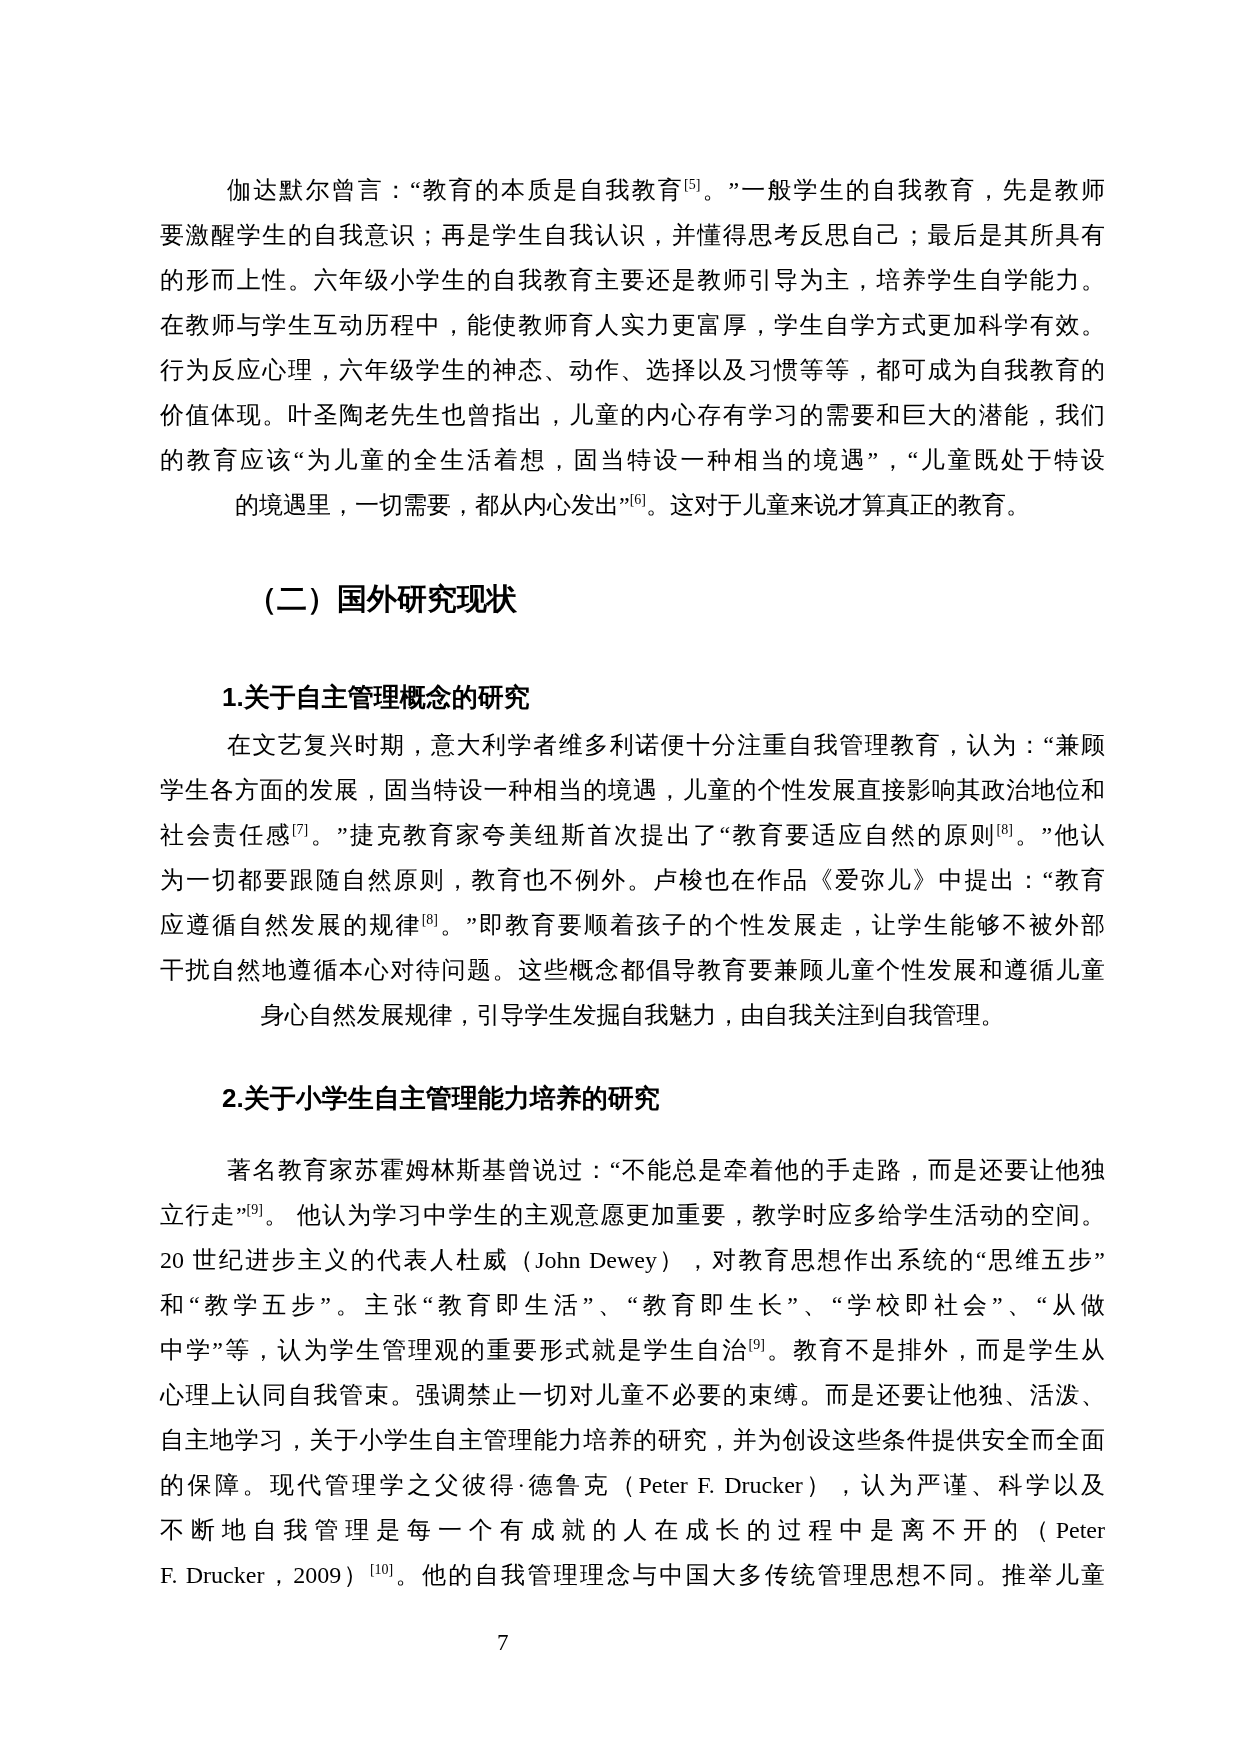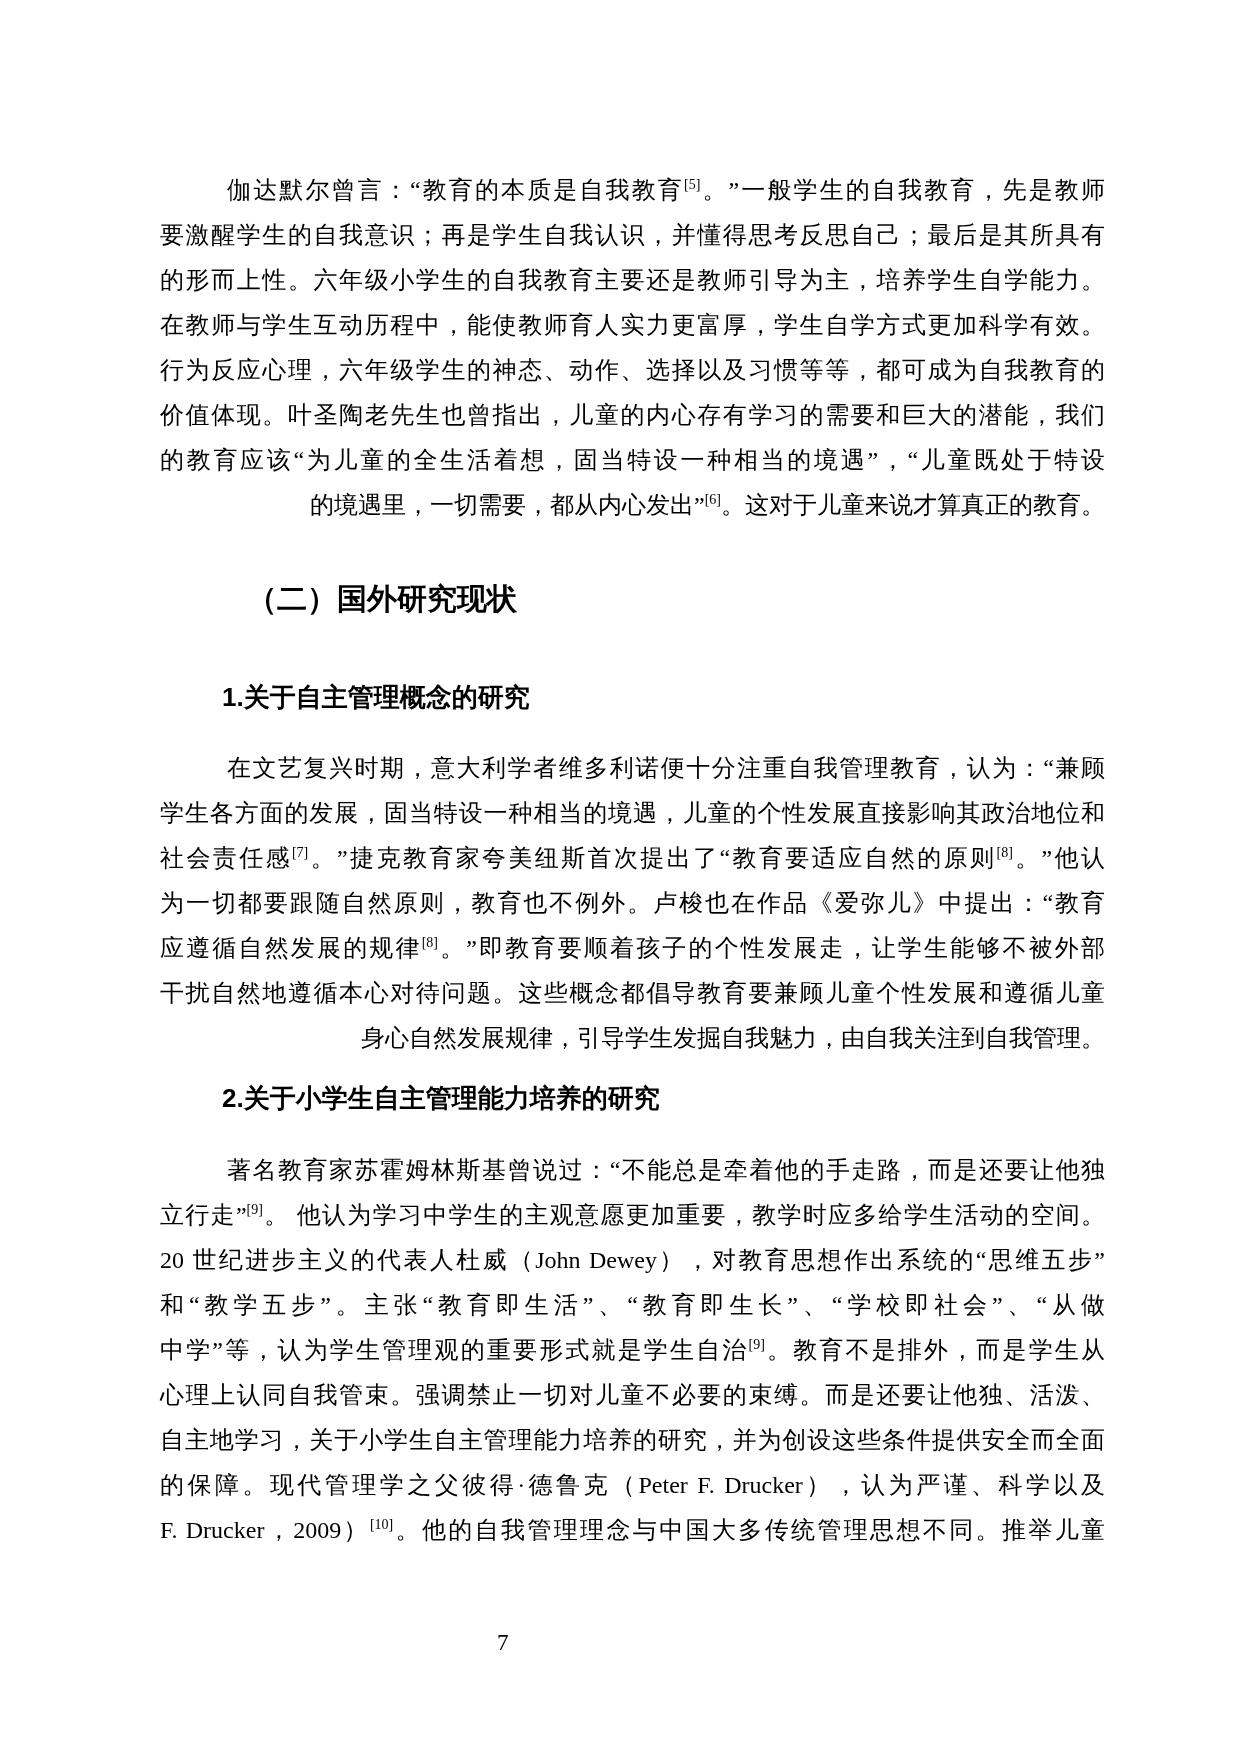--- a/index.html
+++ b/index.html
@@ -18,21 +18,21 @@
   }
   .para {
     position: absolute;
     left: 160px;
     width: 945px;
     font-size: 24px;
   }
   .line {
     height: 45px;
     line-height: 45px;
-    text-align: right;
+    text-align: center;
   }
   .line.justify {
     text-align: justify;
     text-align-last: justify;
   }
   .line.indent {
     padding-left: 67px;
   }
   sup.ref {
     font-size: 14px;
@@ -77,39 +77,40 @@
       <div class="line justify">行为反应心理，六年级学生的神态、动作、选择以及习惯等等，都可成为自我教育的</div>
       <div class="line justify">价值体现。叶圣陶老先生也曾指出，儿童的内心存有学习的需要和巨大的潜能，我们</div>
       <div class="line justify">的教育应该“为儿童的全生活着想，固当特设一种相当的境遇”，“儿童既处于特设</div>
       <div class="line">的境遇里，一切需要，都从内心发出”<sup class="ref">[6]</sup>。这对于儿童来说才算真正的教育。</div>
     </div>
 
   <h2 class="heading" style="top:576px; left:247px">（二）国外研究现状</h2>
 
   <h3 class="subheading" style="top:663px; left:210px">1.关于自主管理概念的研究</h3>
 
-  <div class="para" style="top:746px">
+  <div class="para" style="top:723px">
       <div class="line indent justify">在文艺复兴时期，意大利学者维多利诺便十分注重自我管理教育，认为：“兼顾</div>
       <div class="line justify">学生各方面的发展，固当特设一种相当的境遇，儿童的个性发展直接影响其政治地位和</div>
       <div class="line justify">社会责任感<sup class="ref">[7]</sup>。”捷克教育家夸美纽斯首次提出了“教育要适应自然的原则<sup class="ref">[8]</sup>。”他认</div>
       <div class="line justify">为一切都要跟随自然原则，教育也不例外。卢梭也在作品《爱弥儿》中提出：“教育</div>
       <div class="line justify">应遵循自然发展的规律<sup class="ref">[8]</sup>。”即教育要顺着孩子的个性发展走，让学生能够不被外部</div>
       <div class="line justify">干扰自然地遵循本心对待问题。这些概念都倡导教育要兼顾儿童个性发展和遵循儿童</div>
       <div class="line">身心自然发展规律，引导学生发掘自我魅力，由自我关注到自我管理。</div>
     </div>
 
   <h3 class="subheading" style="top:1064px; left:210px">2.关于小学生自主管理能力培养的研究</h3>
 
   <div class="para" style="top:1148px">
       <div class="line indent justify">著名教育家苏霍姆林斯基曾说过：“不能总是牵着他的手走路，而是还要让他独</div>
       <div class="line justify">立行走”<sup class="ref">[9]</sup>。 他认为学习中学生的主观意愿更加重要，教学时应多给学生活动的空间。</div>
       <div class="line justify">20 世纪进步主义的代表人杜威（John Dewey），对教育思想作出系统的“思维五步”</div>
       <div class="line justify">和“教学五步”。主张“教育即生活”、“教育即生长”、“学校即社会”、“从做</div>
       <div class="line justify">中学”等，认为学生管理观的重要形式就是学生自治<sup class="ref">[9]</sup>。教育不是排外，而是学生从</div>
       <div class="line justify">心理上认同自我管束。强调禁止一切对儿童不必要的束缚。而是还要让他独、活泼、</div>
       <div class="line justify">自主地学习，关于小学生自主管理能力培养的研究，并为创设这些条件提供安全而全面</div>
       <div class="line justify">的保障。现代管理学之父彼得·德鲁克（Peter F. Drucker），认为严谨、科学以及</div>
+      <div class="line justify">不断地自我管理是每一个有成就的人在成长的过程中是离不开的（Peter</div>
       <div class="line justify">F. Drucker，2009）<sup class="ref">[10]</sup>。他的自我管理理念与中国大多传统管理思想不同。推举儿童</div>
     </div>
 
   <div class="page-number" style="top:1628px; left:497px">7</div>
 
 </div>
 
 </body></html>

